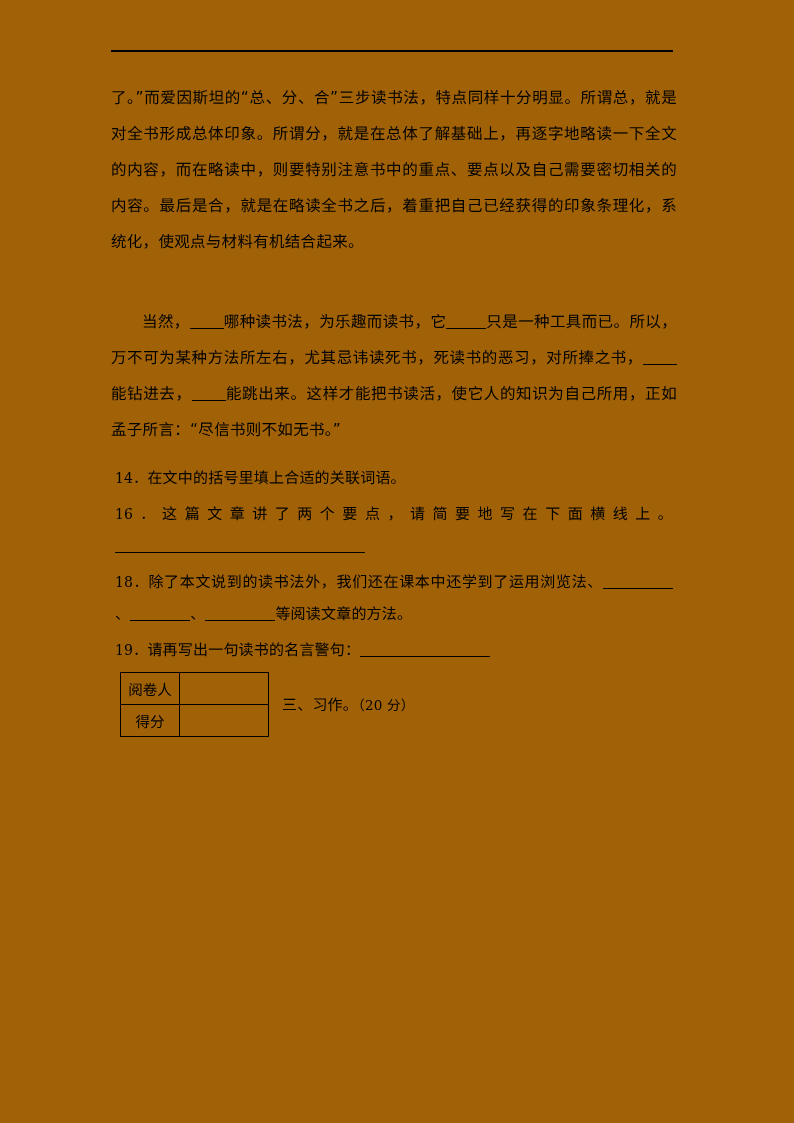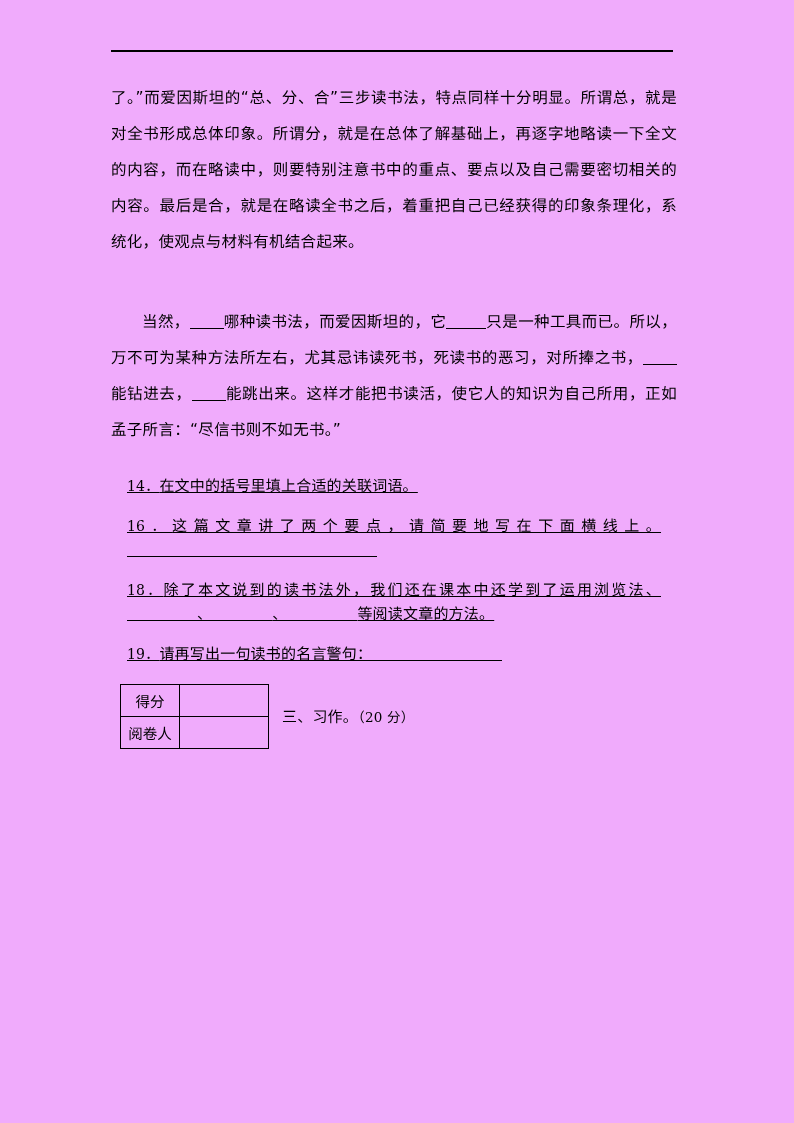--- a/index.html
+++ b/index.html
@@ -5,21 +5,21 @@
 <style>
   html, body {
     margin: 0;
     padding: 0;
     background: #ffffff;
   }
   .page {
     position: relative;
     width: 794px;
     height: 1123px;
-    background: #f0abfc;
+    background: #a16207;
     margin: 0 auto;
     overflow: hidden;
     font-family: "DejaVu Sans", "Liberation Sans", sans-serif;
     color: #000000;
   }
 
   
   .header-rule {
     position: absolute;
     left: 111px;
@@ -47,27 +47,26 @@
     white-space: normal;
   }
   p.para.indent {
     text-indent: 2em;
   }
   .gap-sm { height: 22px; }
   .gap-xs { height: 10px; }
 
   
   .qline {
-    margin: 16px;
+    margin: 4px;
     font-size: 15px;
-    line-height: 24px;
+    line-height: 32px;
     text-align: justify;
     text-justify: inter-ideograph;
     letter-spacing: 0.2px;
-    text-decoration: underline;
   }
   .qnum {
     font-family: "DejaVu Serif", "Liberation Serif", serif;
     font-size: 14px;
   }
 
   
   .blank {
     display: inline-block;
     border-bottom: 1.4px solid #000;
@@ -131,44 +130,44 @@
 
   <div class="body-area">
 
     <p class="para">了。”而爱因斯坦的“总、分、合”三步读书法，特点同样十分明显。所谓总，就是对全书形成总体印象。所谓分，就是在总体了解基础上，再逐字地略读一下全文的内容，而在略读中，则要特别注意书中的重点、要点以及自己需要密切相关的内容。最后是合，就是在略读全书之后，着重把自己已经获得的印象条理化，系统化，使观点与材料有机结合起来。</p>
 
     <div class="gap-sm"></div>
 
 
     <div class="gap-sm"></div>
 
-    <p class="para indent"><span>当然，</span><span class="blank w34"></span><span>哪种读书法，而爱因斯坦的，它</span><span class="blank w40"></span><span>只是一种工具而已。所以，万不可为某种方法所左右，尤其忌讳读死书，死读书的恶习，对所捧之书，</span><span class="blank w34"></span><span>能钻进去，</span><span class="blank w34"></span><span>能跳出来。这样才能把书读活，使它人的知识为自己所用，正如孟子所言：“尽信书则不如无书。”</span></p>
+    <p class="para indent"><span>当然，</span><span class="blank w34"></span><span>哪种读书法，为乐趣而读书，它</span><span class="blank w40"></span><span>只是一种工具而已。所以，万不可为某种方法所左右，尤其忌讳读死书，死读书的恶习，对所捧之书，</span><span class="blank w34"></span><span>能钻进去，</span><span class="blank w34"></span><span>能跳出来。这样才能把书读活，使它人的知识为自己所用，正如孟子所言：“尽信书则不如无书。”</span></p>
 
     <div class="gap-xs"></div>
 
     <p class="qline"><span class="qnum">14．</span><span>在文中的括号里填上合适的关联词语。</span></p>
 
 
 
     <p class="qline"><span class="qnum">16．</span><span>这篇文章讲了两个要点，请简要地写在下面横线上。</span><span class="blank w250"></span></p>
 
 
     <p class="qline"><span class="qnum">18．</span><span>除了本文说到的读书法外，我们还在课本中还学到了运用浏览法、</span><span class="blank w70"></span><span>、</span><span class="blank w60"></span><span>、</span><span class="blank w70"></span><span>等阅读文章的方法。</span></p>
 
     <p class="qline"><span class="qnum">19．</span><span>请再写出一句读书的名言警句：</span><span class="blank w130"></span></p>
 
     <div class="table-row-wrap">
       <table class="score-table">
         <tbody>
             <tr>
-          <td class="label">得分</td>
+          <td class="label">阅卷人</td>
           <td class="value"></td>
         </tr>
         <tr>
-          <td class="label">阅卷人</td>
+          <td class="label">得分</td>
           <td class="value"></td>
         </tr>
       </tbody>
         </table>
       <div class="section-head"><span>三、习作。</span><span class="paren">（20 分）</span></div>
     </div>
 
   </div>
 </div>
 

